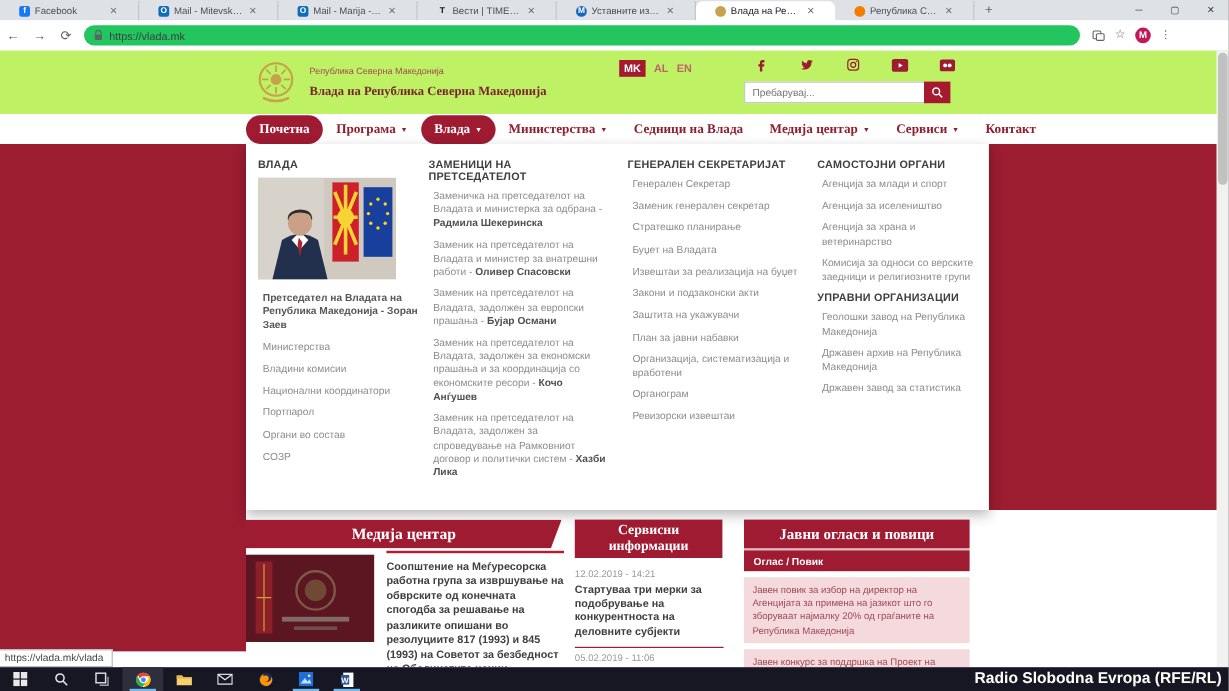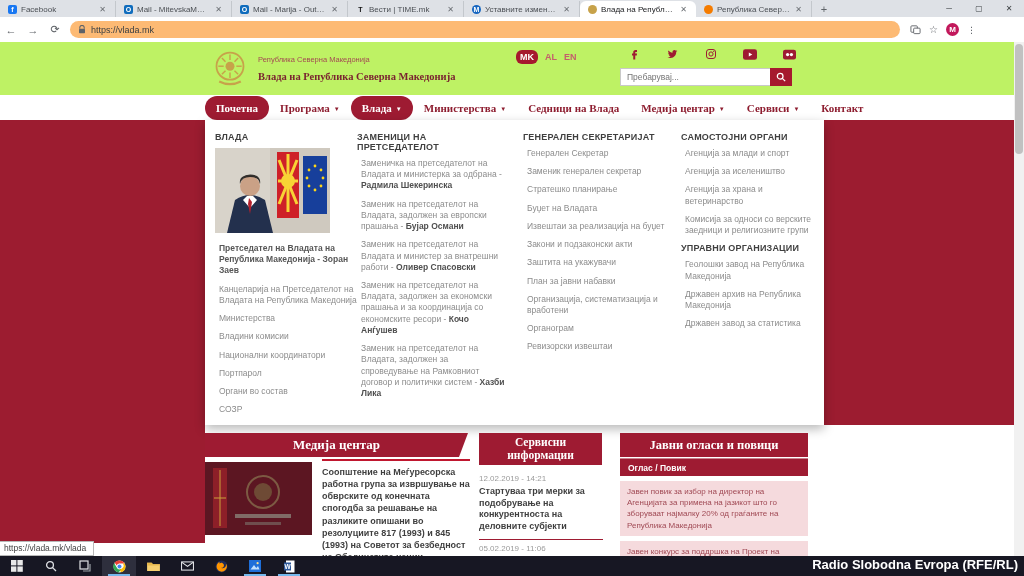--- a/index.html
+++ b/index.html
@@ -2,54 +2,54 @@
 <html><head>
 <meta charset="utf-8">
 <style>
   html,body{margin:0;padding:0;background:#000;}
   .screen{position:relative;width:1024px;height:576px;overflow:hidden;
     font-family:"Liberation Sans","DejaVu Sans",sans-serif;background:#fff;}
   .serif{font-family:"Liberation Serif","DejaVu Serif",serif;}
 
   
   .tabstrip{position:absolute;left:0;top:0;width:1024px;height:17px;background:#dee1e6;display:flex;align-items:flex-end;}
-  .tab{position:relative;display:flex;align-items:center;gap:4px;width:116px;height:16px;padding:0 8px;
+  .tab{position:relative;display:flex;align-items:center;gap:4px;width:116px;height:16px;padding:0 16px;
     font-size:8px;color:#4b4f54;box-sizing:border-box;border-right:1px solid #c3c7cc;}
   .tab.active{background:#fff;border-radius:6px 6px 0 0;border-right:none;color:#202124;}
   .tab .fav{width:9px;height:9px;flex:0 0 9px;border-radius:2px;display:flex;align-items:center;justify-content:center;
     color:#fff;font-size:7px;font-weight:bold;}
   .tab .ttl{flex:1;overflow:hidden;white-space:nowrap;text-overflow:ellipsis;}
   .tab .x{color:#6a6e73;font-size:8px;padding:0 1px;}
   .newtab{width:16px;height:14px;margin-left:4px;color:#5f6368;font-size:11px;line-height:13px;text-align:center;}
   .wincontrols{position:absolute;right:0;top:0;height:17px;display:flex;align-items:center;gap:0;}
   .winbtn{width:30px;text-align:center;font-size:8px;color:#3c4043;line-height:17px;}
 
   
   .toolbar{position:absolute;left:0;top:17px;width:1024px;height:25px;background:#fff;border-bottom:1px solid #dadce0;
     display:flex;align-items:center;}
   .navico{color:#5f6368;font-size:11px;width:22px;text-align:center;}
-  .omnibox{display:flex;align-items:center;gap:5px;width:830px;height:17px;background:#fdba74;border-radius:9px;
+  .omnibox{display:flex;align-items:center;gap:5px;width:830px;height:17px;background:#22c55e;border-radius:9px;
     margin-left:4px;padding:0 8px;box-sizing:border-box;}
   .omnibox .url{font-size:9px;color:#3c4043;}
   .tb-right{display:flex;align-items:center;gap:8px;margin-left:10px;}
   .avatar{width:13px;height:13px;border-radius:50%;background:#c2185b;color:#fff;font-size:8px;font-weight:bold;
     display:flex;align-items:center;justify-content:center;}
 
   
   .page{position:absolute;left:0;top:42px;width:1014px;height:514px;background:#fff;overflow:hidden;}
   .scrollbar{position:absolute;right:0;top:42px;width:10px;height:514px;background:#f1f1f1;}
   .scroll-thumb{position:absolute;left:1px;top:2px;width:8px;height:110px;background:#c1c1c1;border-radius:4px;}
 
   
   .site-header{position:absolute;left:0;top:0;width:1014px;height:53px;background:#bef264;}
   .brand{position:absolute;left:212px;top:7px;display:flex;align-items:center;gap:10px;}
   .brand-country{font-size:7.5px;color:#a34a52;}
   .brand-title{font-size:10.5px;font-weight:bold;color:#7a2330;margin-top:7px;}
   .langs{position:absolute;left:516px;top:8px;display:flex;align-items:center;gap:7px;}
-  .lang{font-size:9px;color:#c4606b;font-weight:bold;border-radius:6px;}
+  .lang{font-size:9px;color:#c4606b;font-weight:bold;}
   .lang.active{background:#a6192e;color:#fff;padding:2px 4px;}
   .socials{position:absolute;left:628px;top:6px;display:flex;gap:26px;align-items:center;}
   .search{position:absolute;left:620px;top:26px;display:flex;}
   .search input{width:150px;height:18px;border:1px solid #c9c9c9;border-right:none;font-size:8.5px;color:#777;
     padding:0 6px;box-sizing:border-box;outline:none;font-family:inherit;}
   .search-btn{width:22px;height:18px;background:#a6192e;display:flex;align-items:center;justify-content:center;}
 
   
   .mainnav{position:absolute;left:205px;top:53px;height:26px;display:flex;align-items:center;}
   .nav-item{font-family:"Liberation Serif","DejaVu Serif",serif;font-weight:bold;font-size:11px;color:#8e1e30;
@@ -319,35 +319,34 @@
             </g>
           <path d="M12 85 L20 52 Q35 42 50 52 L58 85 Z" fill="#23304d"></path>
           <path d="M28 52 L35 60 L42 52 L38 48 L32 48 Z" fill="#fff"></path>
           <path d="M34 50 L37 54 L35 66 L33 56 Z" fill="#b3202c"></path>
           <circle cx="35" cy="38" r="10" fill="#caa186"></circle>
           <path d="M25 35 Q28 26 35 27 Q43 26 45 35 Q44 29 35 29 Q27 29 25 35Z" fill="#2e2a28"></path>
           <path d="M25 36 Q24 30 29 28 Q35 25 42 28 Q46 31 45 36 Q43 27 35 28 Q27 28 25 36Z" fill="#33302d"></path>
         </svg>
         <div class="menu-link featured">Претседател на Владата на Република Македонија - Зоран Заев</div>
         <div id="col1-links">
-            <div class="menu-link">Канцеларија на Претседателот на Владата на Република Македонија</div>
             <div class="menu-link">Министерства</div>
             <div class="menu-link">Владини комисии</div>
             <div class="menu-link">Национални координатори</div>
             <div class="menu-link">Портпарол</div>
             <div class="menu-link">Органи во состав</div>
             <div class="menu-link">СОЗР</div>
           </div>
       </div>
       <div class="menu-col" id="col2" style="left:152px;width:148px;">
         <div class="menu-heading" style="width:110px;">ЗАМЕНИЦИ НА ПРЕТСЕДАТЕЛОТ</div>
         <div id="col2-items">
             <div class="menu-link">Заменичка на претседателот на Владата и министерка за одбрана - <b>Радмила Шекеринска</b></div>
+            <div class="menu-link">Заменик на претседателот на Владата и министер за внатрешни работи - <b>Оливер Спасовски</b></div>
             <div class="menu-link">Заменик на претседателот на Владата, задолжен за европски прашања - <b>Бујар Османи</b></div>
-            <div class="menu-link">Заменик на претседателот на Владата и министер за внатрешни работи - <b>Оливер Спасовски</b></div>
             <div class="menu-link">Заменик на претседателот на Владата, задолжен за економски прашања и за координација со економските ресори - <b>Кочо Анѓушев</b></div>
             <div class="menu-link">Заменик на претседателот на Владата, задолжен за спроведување на Рамковниот договор и политички систем - <b>Хазби Лика</b></div>
           </div>
       </div>
       <div class="menu-col" id="col3" style="left:318px;width:148px;">
         <div class="menu-heading">ГЕНЕРАЛЕН СЕКРЕТАРИЈАТ</div>
         <div id="col3-links">
             <div class="menu-link">Генерален Секретар</div>
             <div class="menu-link">Заменик генерален секретар</div>
             <div class="menu-link">Стратешко планирање</div>

